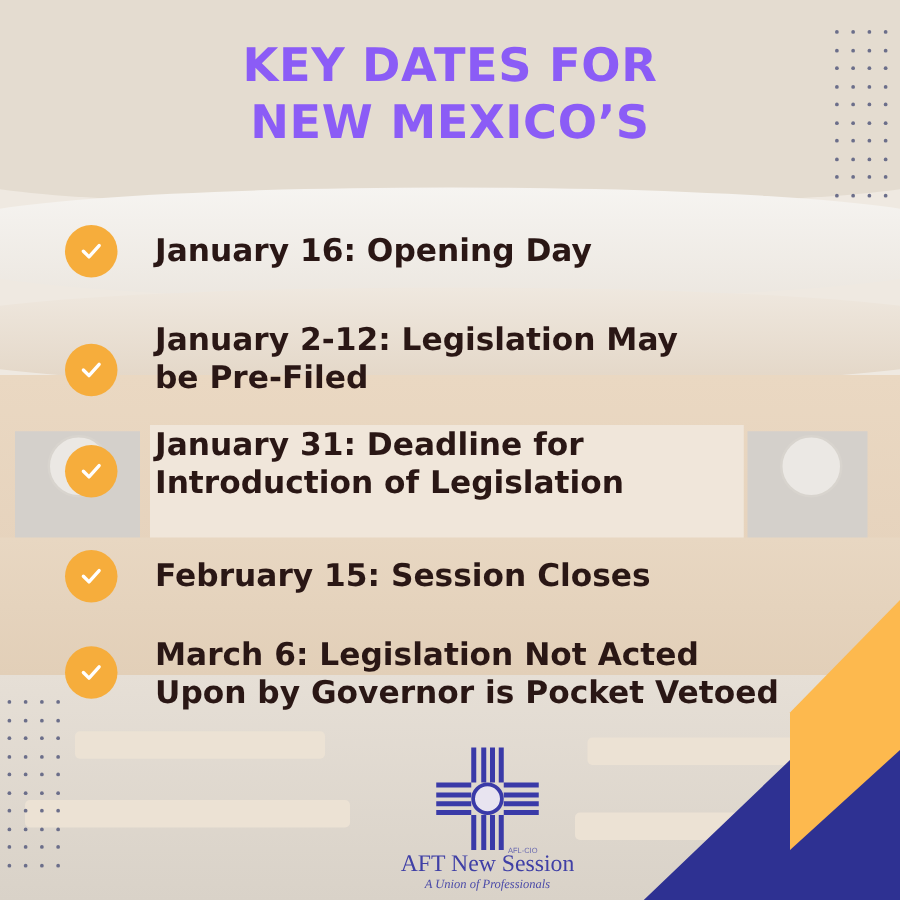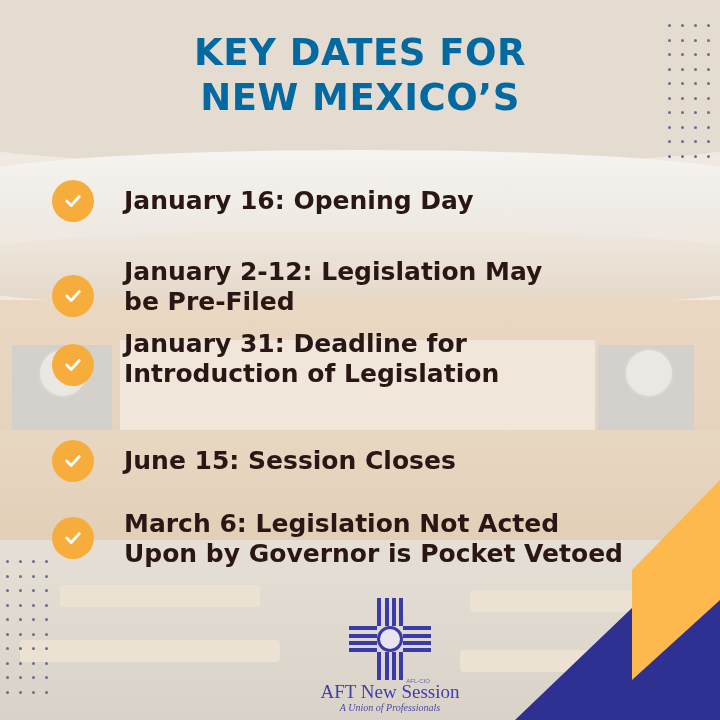--- a/index.html
+++ b/index.html
@@ -20,21 +20,21 @@
     .bg .center-box { position: absolute; left: 120px; top: 340px; width: 475px; height: 100px; background: #f0e6da; }
     .bg .dais { position: absolute; left: 0; right: 0; top: 430px; height: 110px; background: linear-gradient(#e8d7c2,#e2cfb8); }
     .bg .floor { position: absolute; left: 0; right: 0; top: 540px; height: 180px; background: linear-gradient(#e6dfd6,#d9d2c8); }
     .bg .desk { position: absolute; height: 22px; background: #ece2d4; border-radius: 4px; }
 
     .dots { position: absolute; display: grid; grid-template-columns: repeat(4, 13px); grid-auto-rows: 14.5px; }
     .dots span { width: 3px; height: 3px; border-radius: 50%; background: #6b6e8a; display: block; }
 
     .title {
       position: absolute; left: 0; right: 0; top: 30px; text-align: center;
-      color: #0369a1; font-weight: bold; font-size: 37px; line-height: 45px;
+      color: #8b5cf6; font-weight: bold; font-size: 37px; line-height: 45px;
       letter-spacing: 0.5px;
     }
     .title div { white-space: nowrap; }
 
     .item { position: absolute; left: 52px; display: flex; align-items: flex-start; }
     .check {
       width: 42px; height: 42px; border-radius: 50%; background: #f6ad3c;
       display: flex; align-items: center; justify-content: center; flex-shrink: 0;
     }
     .check svg { width: 18px; height: 18px; }
@@ -181,40 +181,40 @@
     <svg viewBox="0 0 20 20">
         <path d="M3 10 L8 15 L17 5" fill="none" stroke="#ffffff" stroke-width="3" stroke-linecap="round" stroke-linejoin="round"></path>
       </svg>
   </div>
   <div class="item-text" style="margin-top:-9px;">
     <div>January 2-12: Legislation May</div>
     <div>be Pre-Filed</div>
   </div>
 </div>
 
-<div class="item" style="top:344px;">
+<div class="item" style="top:356px;">
   <div class="check">
     <svg viewBox="0 0 20 20">
         <path d="M3 10 L8 15 L17 5" fill="none" stroke="#ffffff" stroke-width="3" stroke-linecap="round" stroke-linejoin="round"></path>
       </svg>
   </div>
   <div class="item-text" style="margin-top:-15px;">
     <div>January 31: Deadline for</div>
     <div>Introduction of Legislation</div>
   </div>
 </div>
 
 <div class="item" style="top:440px;">
   <div class="check">
     <svg viewBox="0 0 20 20">
         <path d="M3 10 L8 15 L17 5" fill="none" stroke="#ffffff" stroke-width="3" stroke-linecap="round" stroke-linejoin="round"></path>
       </svg>
   </div>
   <div class="item-text" style="margin-top:6px;">
-    <div>June 15: Session Closes</div>
+    <div>February 15: Session Closes</div>
   </div>
 </div>
 
 <div class="item" style="top:517px;">
   <div class="check">
     <svg viewBox="0 0 20 20">
         <path d="M3 10 L8 15 L17 5" fill="none" stroke="#ffffff" stroke-width="3" stroke-linecap="round" stroke-linejoin="round"></path>
       </svg>
   </div>
   <div class="item-text" style="margin-top:-8px;">

